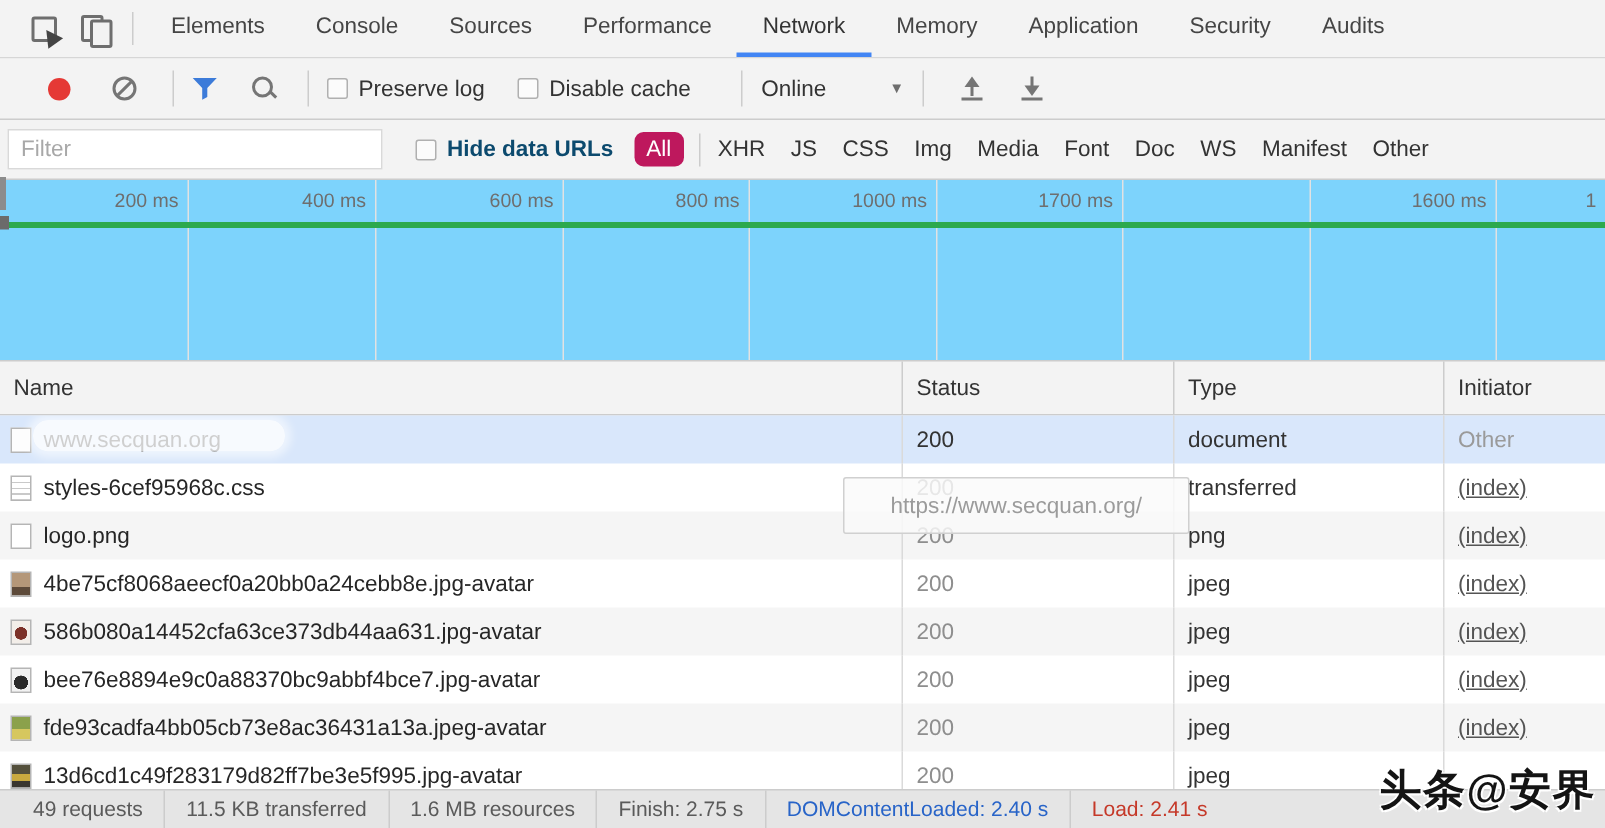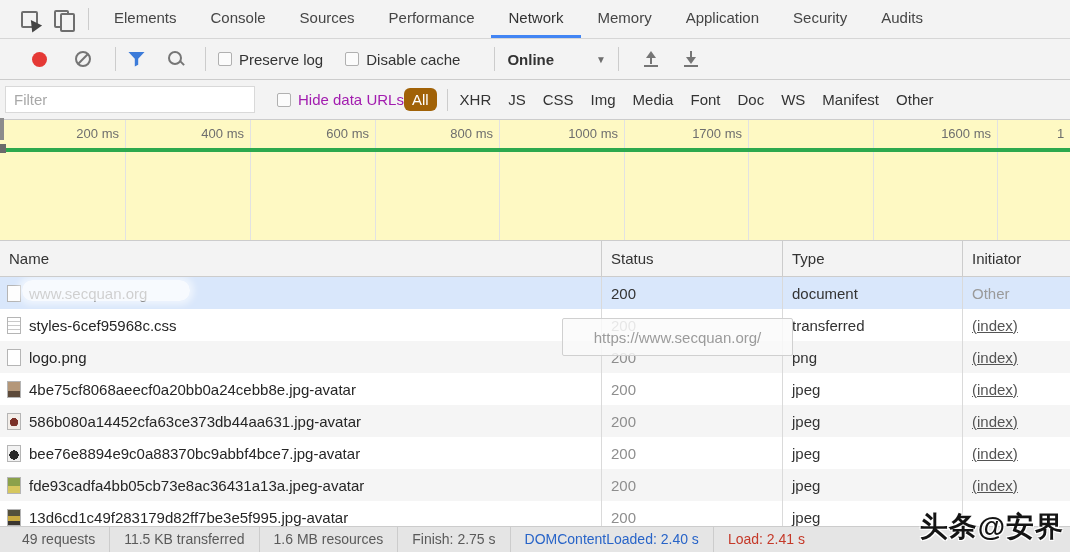--- a/index.html
+++ b/index.html
@@ -29,41 +29,41 @@
   .clear-ic { position:relative; width:16px; height:16px; border:2px solid #757575; border-radius:50%; margin-right:12px; cursor:pointer; }
   .clear-ic:after { content:""; position:absolute; left:-1px; top:5px; width:14px; height:2px; background:#757575; transform:rotate(-45deg); }
   .v-sep { width:1px; height:24px; background:#ccc; margin:0 12px; }
   .funnel { width:17px; height:15px; background:#3c7bd9; clip-path:polygon(0 0,100% 0,60% 48%,60% 88%,40% 100%,40% 48%); margin-right:22px; cursor:pointer; }
   .search-ic { position:relative; width:18px; height:18px; margin-right:8px; cursor:pointer; }
   .search-ic:before { content:""; position:absolute; left:1px; top:1px; width:10px; height:10px; border:2px solid #757575; border-radius:50%; }
   .search-ic:after { content:""; position:absolute; left:12px; top:12px; width:6px; height:2px; background:#757575; transform:rotate(45deg); }
   .checkbox { width:14px; height:14px; border:1px solid #b0b0b0; border-radius:2px; background:#fbfbfb; margin-right:7px; flex:0 0 auto; cursor:pointer; }
   .chk-label { color:#333; margin-right:22px; cursor:default; }
   .throttle { display:flex; align-items:center; cursor:pointer; }
-  .throttle-val { color:#333;font-weight:bold; }
+  .throttle-val { color:#333; }
   .chev { color:#6e6e6e; font-size:10px; margin-left:42px; }
   .arrow-ic { position:relative; width:18px; height:18px; margin:0 11px; cursor:pointer; }
   .arrow-ic .bar { position:absolute; left:2px; right:2px; bottom:1px; height:2px; background:#757575; }
   .arrow-up .tri { position:absolute; left:4px; top:1px; width:0; height:0; border-left:5px solid transparent; border-right:5px solid transparent; border-bottom:7px solid #757575; }
   .arrow-up .stem { position:absolute; left:8px; top:7px; width:2px; height:7px; background:#757575; }
   .arrow-down .tri { position:absolute; left:4px; top:7px; width:0; height:0; border-left:5px solid transparent; border-right:5px solid transparent; border-top:7px solid #757575; }
   .arrow-down .stem { position:absolute; left:8px; top:1px; width:2px; height:7px; background:#757575; }
 
   
   .filterbar { height:40px; background:#f3f3f3; border-bottom:1px solid #ccc; display:flex; align-items:center; padding-left:5px; font-size:15px; }
   .filter-input { width:250px; height:27px; border:1px solid #d9d9d9; background:#fff; font-size:15px; padding:0 8px; color:#333; font-family:"Liberation Sans",sans-serif; outline:none; }
   .filter-input::placeholder { color:#a8a8a8; }
   .filterbar .checkbox { margin-left:22px; }
-  .hide-urls { color:#a21caf; margin-right:0; }
-  .pill { background:#a16207; color:#fff; border-radius:6px; padding:3px 8px; margin-right:10px; cursor:pointer;text-align:right; }
+  .hide-urls { color:#0c4a6e; margin-right:14px;font-weight:bold; }
+  .pill { background:#be185d; color:#fff; border-radius:6px; padding:3px 8px; margin-right:10px; cursor:pointer;text-align:right; }
   .ft-sep { width:1px; height:22px; background:#ccc; margin-right:12px; }
   .ftype { color:#333; margin-right:17px; cursor:pointer; }
 
   
-  .timeline { position:relative; height:120px; background:#fef9c3; }
+  .timeline { position:relative; height:120px; background:#7dd3fc; }
   .gl { position:absolute; top:0; bottom:0; width:1px; background:#e2e2e2; }
   .tick { position:absolute; top:0; height:28px; line-height:28px; width:100px; text-align:right; color:#6e6e6e; font-size:13px; }
   .tick-partial { position:absolute; top:0; height:28px; line-height:28px; left:1057px; color:#6e6e6e; font-size:13px; }
   .greenline { position:absolute; top:28px; left:0; right:0; height:4px; background:#2da94e; }
   .scrub1 { position:absolute; left:0; top:-2px; width:4px; height:22px; background:#8c8c8c; }
   .scrub2 { position:absolute; left:0; top:24px; width:6px; height:9px; background:#6b6b6b; }
 
   
   .thead { height:37px; background:#f3f3f3; border-top:1px solid #ccc; border-bottom:1px solid #ccc; display:flex; font-size:15px; color:#333; }
   .hc { display:flex; align-items:center; padding-left:9px; border-right:1px solid #ccc; }

